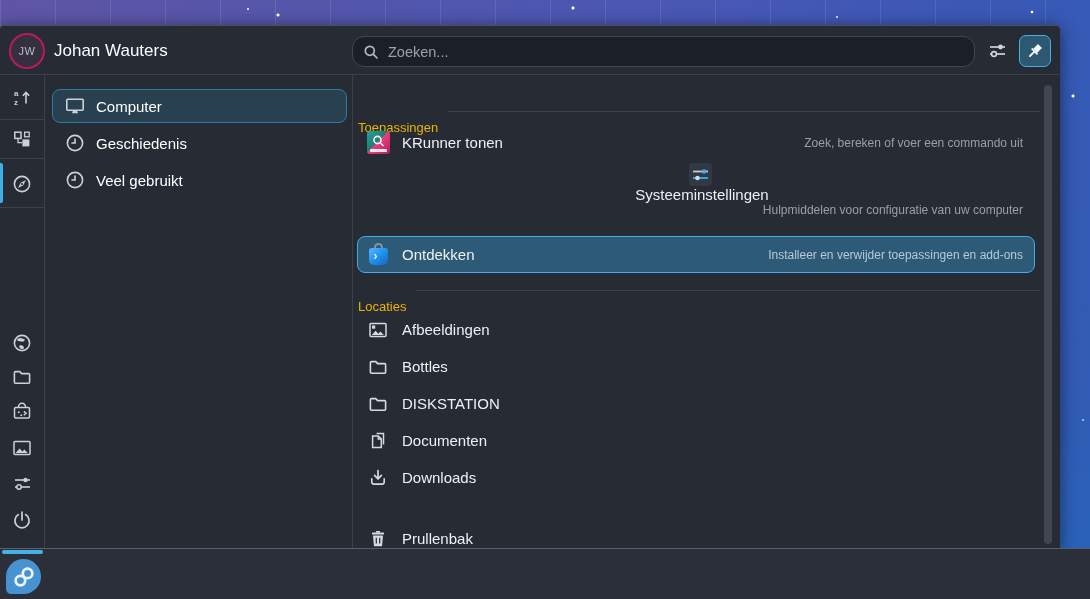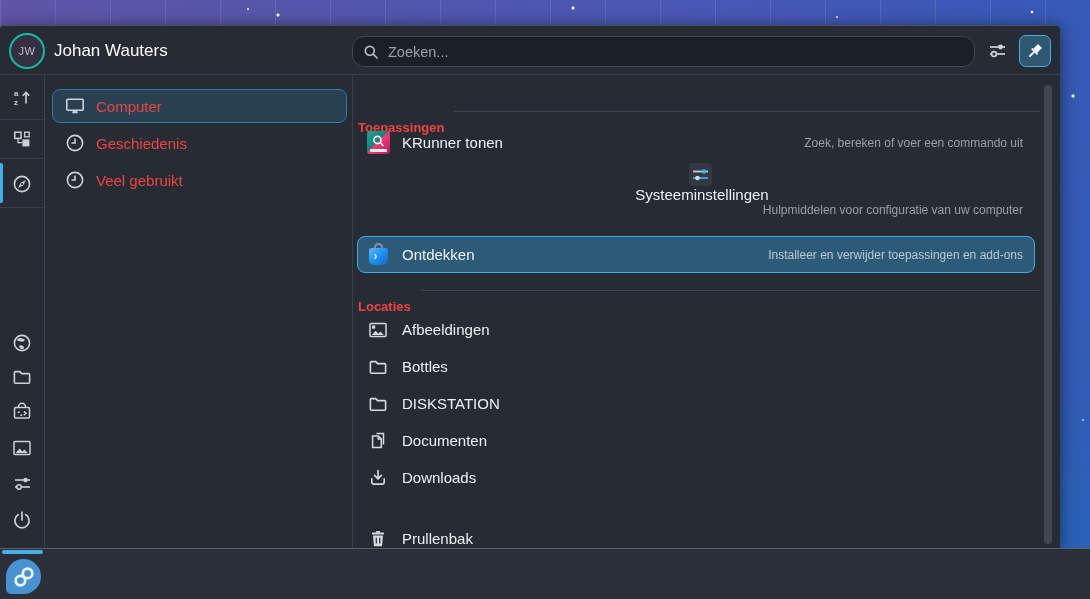--- a/index.html
+++ b/index.html
@@ -21,46 +21,46 @@
       linear-gradient(105deg,#5f55a6 0%,#5356ac 28%,#4957b4 55%,#3b58b6 78%,#2f5cb4 100%);
   }
   .abs{position:absolute;}
   
   .window{position:absolute;left:0;top:25px;width:1060px;height:523px;background:#262b34;
     border-radius:4px 4px 0 0;border-top:1px solid #4a505c;box-shadow:0 2px 16px rgba(0,0,0,.5);}
   .sep-h{position:absolute;height:1px;background:#3a414c;}
   .sep-v{position:absolute;width:1px;background:#3a414c;}
   
   .user-btn{position:absolute;left:9px;top:7px;height:36px;display:flex;align-items:center;gap:9px;cursor:default;}
-  .avatar{width:32px;height:32px;border-radius:50%;border:2px solid #14b8a6;background:#343040;
+  .avatar{width:32px;height:32px;border-radius:50%;border:2px solid #be185d;background:#343040;
     display:flex;align-items:center;justify-content:center;color:#b9bec6;font-size:11px;letter-spacing:.5px;}
   .user-name{color:#fbfcfd;font-size:17px;}
   .searchbar{position:absolute;left:352px;top:10px;width:623px;height:31px;background:#1b2027;
     border:1px solid #40475200;border:1px solid #404752;border-radius:12px;display:flex;align-items:center;box-sizing:border-box;}
   .searchbar svg{margin:0 7px 0 10px;flex:none;color:#b3bac1;}
   .searchbar input{flex:1;background:transparent;border:none;outline:none;color:#dfe3e7;font-size:14.5px;
     font-family:inherit;}
   .searchbar input::placeholder{color:#9aa2ab;opacity:1;}
   .hdr-btn{position:absolute;display:flex;align-items:center;justify-content:center;color:#cfd4da;}
   .cfg-btn{left:984px;top:11px;width:27px;height:27px;}
   .pin-btn{left:1019px;top:9px;width:32px;height:32px;border:1px solid #41b0e8;border-radius:7px;
     background:rgba(61,174,233,0.34);box-sizing:border-box;color:#f2f7fa;}
   
   .rail-btn{position:absolute;left:0;width:44px;display:flex;align-items:center;justify-content:center;color:#ccd1d7;}
   .rail-indicator{position:absolute;left:0;top:137px;width:3px;height:40px;background:#3daee9;border-radius:0 2px 2px 0;}
   
   .nav-item{position:absolute;left:7px;width:295px;height:34px;display:flex;align-items:center;
     border-radius:8px;border:1px solid transparent;box-sizing:border-box;color:#c9ced4;}
   .nav-item .nicon{width:22px;margin:0 10px 0 11px;display:flex;color:#cdd2d8;}
-  .nav-item .nlabel{color:#ef4444;font-size:15px;}
+  .nav-item .nlabel{color:#ffffff;font-size:15px;}
   .nav-item.selected{background:rgba(61,174,233,0.16);border-color:#2e7aa6;}
   
   .main{position:absolute;left:352px;top:49px;width:708px;bottom:0;}
   .sec{position:absolute;left:6px;right:20px;height:18px;display:flex;align-items:center;gap:10px;}
-  .sec-title{color:#ef4444;font-size:13px;font-weight:bold;white-space:nowrap;margin-top:32px;}
+  .sec-title{color:#eab308;font-size:13px;font-weight:normal;white-space:nowrap;margin-top:32px;}
   .sec-line{flex:1;height:1px;background:#3d434e;}
   .row{position:absolute;left:5px;right:25px;height:37px;display:flex;align-items:center;
     border-radius:8px;border:1px solid transparent;box-sizing:border-box;}
   .row.selected{background:#2d5b77;border-color:#3daee9;}
   .ricon{width:24px;height:24px;margin-left:8px;flex:none;display:flex;align-items:center;justify-content:center;
     position:relative;color:#d7dbdf;}
   .rlabel{color:#eef1f3;font-size:15px;margin-left:12px;white-space:nowrap;}
   .rdesc{margin-left:auto;padding-right:11px;color:#98a0a8;font-size:12px;white-space:nowrap;}
   .row.selected .rdesc{color:#b6c9d4;}
   

